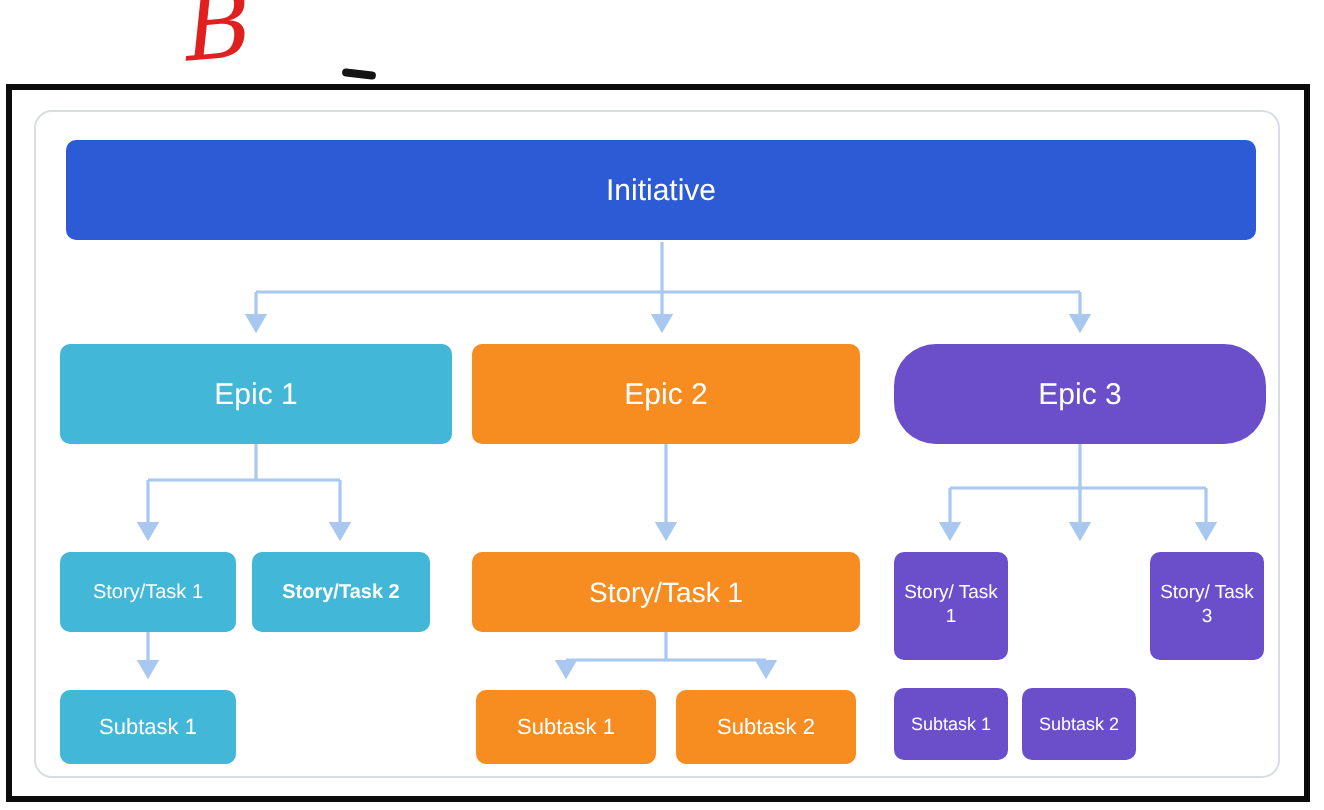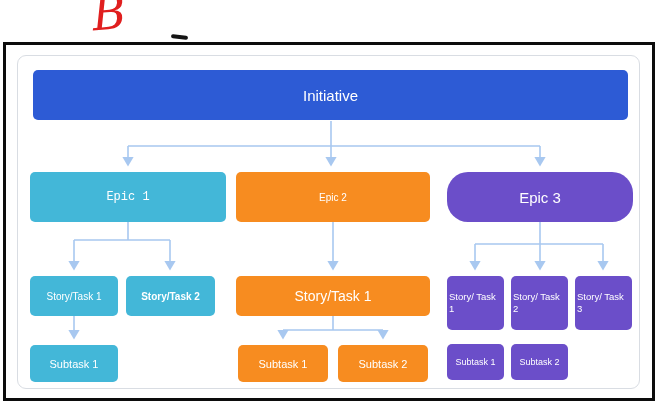--- a/index.html
+++ b/index.html
@@ -25,30 +25,30 @@
     border: 3px solid #0c0c0c; background: #ffffff;
   }
   
   .card {
     position: absolute; left: 17px; top: 55px; width: 621px; height: 332px;
     border: 1px solid #d9dde3; border-radius: 9px; background: #ffffff;
   }
   svg.connectors { position: absolute; left: 0; top: 0; width: 662px; height: 405px; }
   .box {
     position: absolute; display: flex; align-items: center; justify-content: center;
-    text-align: left; color: #ffffff; border-radius: 5px; padding: 2px;
+    text-align: center; color: #ffffff; border-radius: 5px; padding: 2px;
     box-sizing: border-box;
   }
   .bg-blue   { background: #2d5bd5; }
   .bg-cyan   { background: #43b7d8; }
   .bg-orange { background: #f78c20; }
   .bg-purple { background: #6b4ec9; }
   .initiative { left: 33px;  top: 70px;  width: 595px; height: 50px; font-size: 15px; }
-  .epic1      { left: 30px;  top: 172px; width: 196px; height: 50px; font-size: 12px; font-family: Liberation Mono, monospace; }
-  .epic2      { left: 236px; top: 172px; width: 194px; height: 50px; font-size: 10px; }
+  .epic1      { left: 30px;  top: 172px; width: 196px; height: 50px; font-size: 15px; }
+  .epic2      { left: 236px; top: 172px; width: 194px; height: 50px; font-size: 15px; }
   .epic3      { left: 447px; top: 172px; width: 186px; height: 50px; font-size: 15px; border-radius: 21px; }
   .c-story1   { left: 30px;  top: 276px; width: 88px;  height: 40px; font-size: 10px; }
   .c-story2   { left: 126px; top: 276px; width: 89px;  height: 40px; font-size: 10px; font-weight: bold; }
   .c-sub1     { left: 30px;  top: 345px; width: 88px;  height: 37px; font-size: 11px; }
   .o-story1   { left: 236px; top: 276px; width: 194px; height: 40px; font-size: 14px; }
   .o-sub1     { left: 238px; top: 345px; width: 90px;  height: 37px; font-size: 11px; }
   .o-sub2     { left: 338px; top: 345px; width: 90px;  height: 37px; font-size: 11px; }
   .p-story    { top: 276px; width: 57px; height: 54px; font-size: 9.5px; line-height: 1.25; }
   .p-story1   { left: 447px; }
   .p-story2   { left: 511px; }
@@ -114,18 +114,17 @@
 
   <div class="box bg-cyan c-story1">Story/Task 1</div>
   <div class="box bg-cyan c-story2">Story/Task 2</div>
   <div class="box bg-cyan c-sub1">Subtask 1</div>
 
   <div class="box bg-orange o-story1">Story/Task 1</div>
   <div class="box bg-orange o-sub1">Subtask 1</div>
   <div class="box bg-orange o-sub2">Subtask 2</div>
 
   <div class="box bg-purple p-story p-story1">Story/ Task 1</div>
-  <div class="box bg-purple p-story p-story2">Story/ Task 2</div>
   <div class="box bg-purple p-story p-story3">Story/ Task 3</div>
   <div class="box bg-purple p-sub p-sub1">Subtask 1</div>
   <div class="box bg-purple p-sub p-sub2">Subtask 2</div>
 
 </div>
 
 </body></html>

